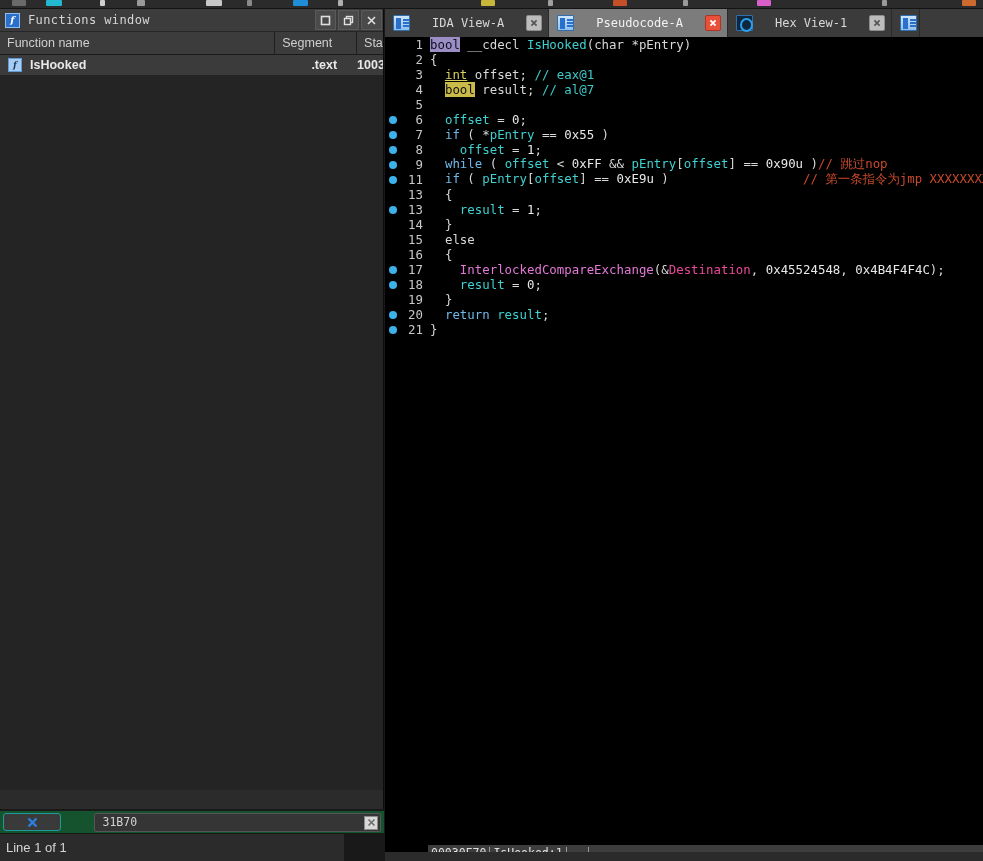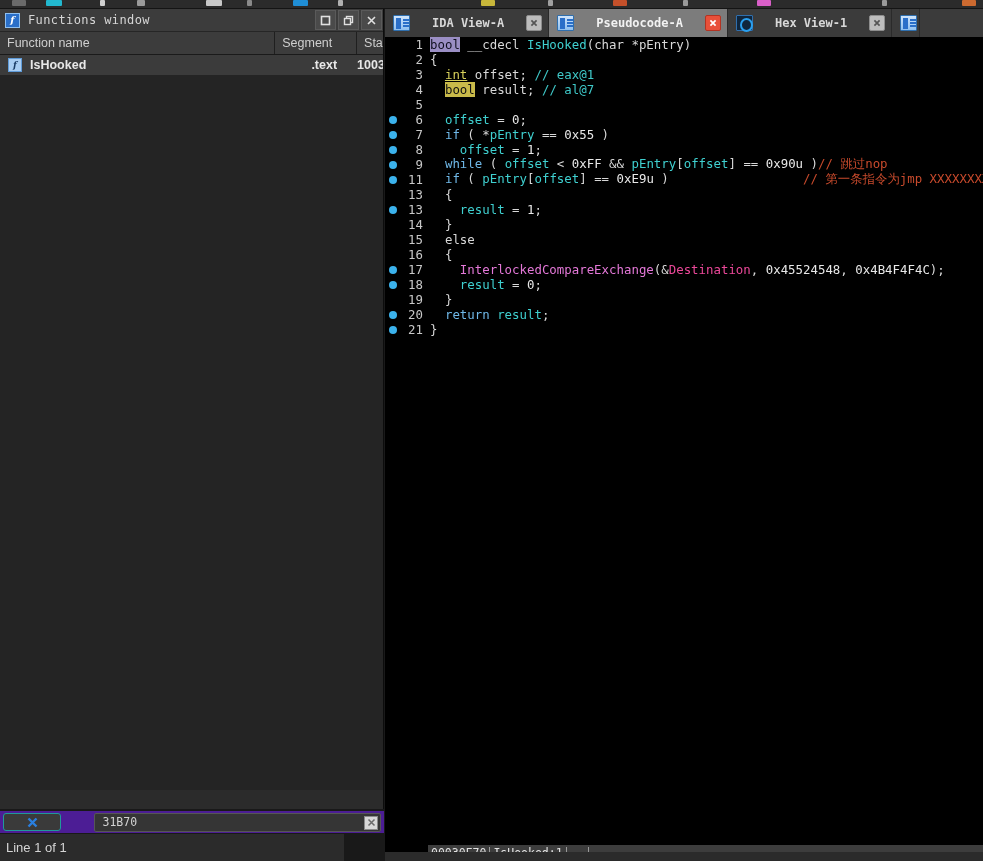--- a/index.html
+++ b/index.html
@@ -79,21 +79,21 @@
     color: #1a3c66; font-family: "DejaVu Serif", serif; font-style: italic;
     font-size: 9px; font-weight: bold; line-height: 1;
   }
   .rcell.name { width: 254px; padding-left: 8px; }
   .rcell.seg  { width: 82px; text-align: right; padding-right: 20px; }
   .rcell.start{ width: 26px; }
 
   
   .filter-bar {
     position: absolute; left: 0; top: 811px; width: 384px; height: 22px;
-    background: #4c1d95; display: flex; align-items: center; padding: 0 3px; gap: 27px;
+    background: #14532d; display: flex; align-items: center; padding: 0 3px; gap: 27px;
   }
   .filter-x {
     width: 62px; height: 18px; background: #3a3a3a;
     border: 1px solid #1f9a9a; border-radius: 3px;
     display: flex; align-items: center; justify-content: center;
   }
   .filter-input {
     position: relative; margin-left: 6px; width: 304px; height: 19px;
     background: #353535; border: 1px solid #565656; border-radius: 2px;
     display: flex; align-items: center; padding-left: 7px;
@@ -147,21 +147,21 @@
     background:#2a6fc9; box-shadow: 0 3px 0 #2a6fc9, 0 6px 0 #2a6fc9;
   }
   .tab .tab-icon.hex {
     background: #10263d; border:1px solid #2f6fae;
   }
   .tab .tab-icon.hex::before{
     content:""; position:absolute; left:3px; top:2px; width:9px; height:10px;
     border:2px solid #2aa0f0; border-radius:50%; background:none;
   }
   .tab .tab-icon.hex::after{ display:none; }
-  .tab .tab-label { padding: 0 22px; font-weight: bold; }
+  .tab .tab-label { padding: 0 22px; }
   .tab .tab-close {
     width: 16px; height: 16px; display: flex; align-items: center;
     justify-content: center; border-radius: 2px;
   }
   .tab .tab-close.grey { background: #bdbdbd; border: 1px solid #8d8d8d; }
   .tab .tab-close.red  { background: #e8503a; border: 1px solid #b33322; }
   .tab.partial { padding-right: 2px; overflow: hidden; }
 
   
   .code-area {

